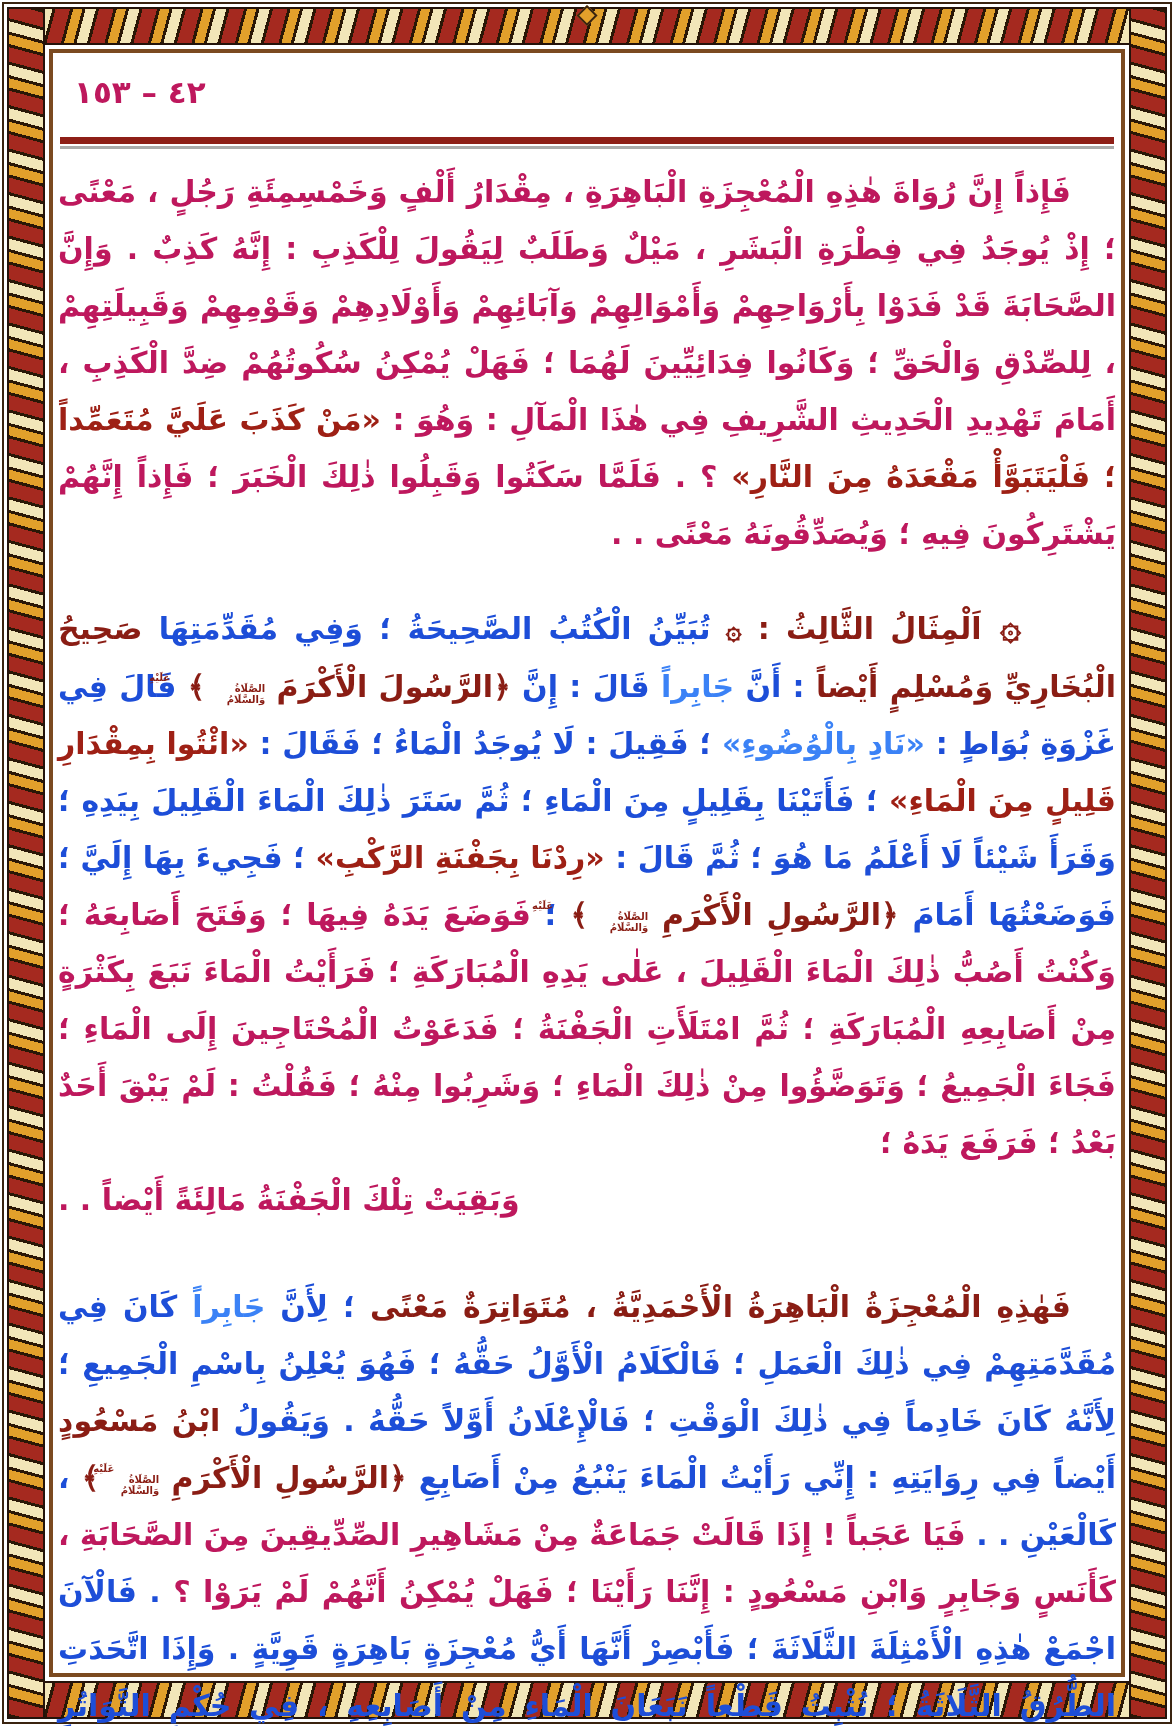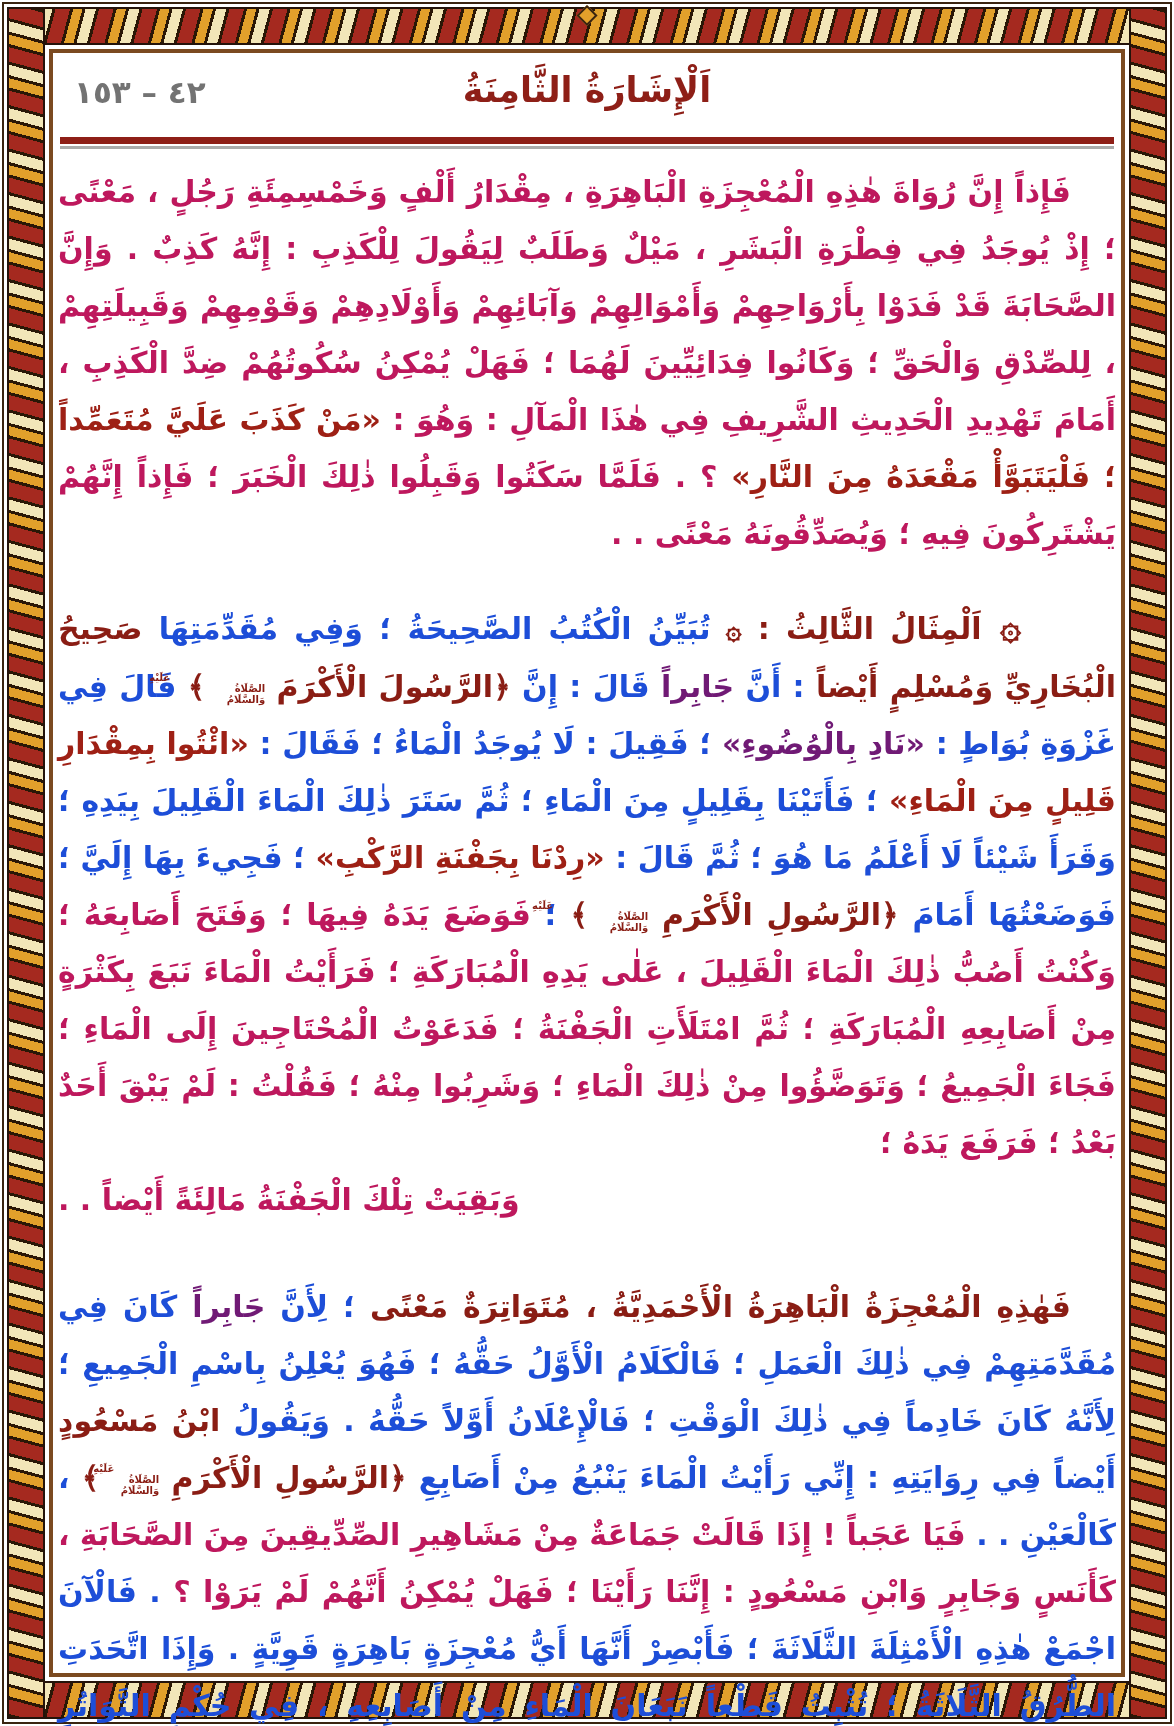--- a/index.html
+++ b/index.html
@@ -22,35 +22,35 @@
       #2a1706 0 3px,#a5291f 3px 17px,#2a1706 17px 20px,
       #e2a02b 20px 29px,#2a1706 29px 32px,#f2e6b8 32px 42px);
   }
   .band-top{top:7px;} .band-bottom{bottom:7px;}
   .band-left{left:7px;} .band-right{right:7px;}
   .inner-line{position:absolute;inset:49px;border:4px solid #7b4a20;pointer-events:none;}
   .top-finial{position:absolute;top:-1px;left:50%;transform:translateX(-50%) rotate(45deg);
     width:11px;height:11px;background:#e2a02b;border:2px solid #3a2410;}
   
   .header{position:absolute;top:64px;left:62px;right:62px;height:64px;}
-  .page-label{position:absolute;left:12px;top:10px;font-size:31px;font-weight:bold;color:#737373;direction:rtl;}
+  .page-label{position:absolute;left:12px;top:10px;font-size:31px;font-weight:bold;color:#be185d;direction:rtl;}
   .page-title{text-align:center;font-size:35px;font-weight:bold;color:#8e1f17;padding-top:6px;}
   .rule{position:absolute;top:137px;left:60px;right:60px;}
   .rule-bar1{height:7px;background:#8e1f17;}
   .rule-bar2{height:3px;background:#ababab;margin-top:2px;}
   
   .content{
     position:absolute;top:163px;left:58px;right:58px;bottom:56px;
     direction:rtl;text-align:justify;font-size:30px;font-weight:bold;line-height:57px;
   }
   p.para{margin:0;}
   p.p2{margin-top:36px;} p.p3{margin-top:50px;}
   .indent-sm{text-indent:45px;} .indent-lg{text-indent:95px;}
   .maroon{color:#be185d;} .maroon-bold{color:#8a1d14;}
-  .red{color:#701a75;} .red-bold{color:#9e2015;}
+  .red{color:#3b82f6;} .red-bold{color:#9e2015;}
   .black{color:#1d4ed8;}
   .ornament{color:#8a1d14;font-size:36px;}
   .ornament-sm{color:#8a1d14;font-size:27px;}
   .stamp{
     display:inline-block;width:60px;font-size:10px;line-height:11px;
     color:#8a1d14;vertical-align:-6px;font-weight:bold;white-space:normal;
   }
   .endline{display:block;text-align:left;padding-right:95px;}
 </style>
 </head>
@@ -60,21 +60,20 @@
 <div class="band band-h band-top">
     <div class="top-finial"></div>
   </div>
 <div class="band band-h band-bottom"></div>
 <div class="band band-v band-left"></div>
 <div class="band band-v band-right"></div>
 <div class="inner-line"></div>
 
 <div class="header">
   <div class="page-label">٤٢ – ١٥٣</div>
-  <div class="page-title">اَلْإِشَارَةُ الثَّامِنَةُ</div>
 </div>
 <div class="rule">
   <div class="rule-bar1"></div>
   <div class="rule-bar2"></div>
 </div>
 
 <div class="content">
     <p class="para p1 indent-sm"><span class="maroon">فَإِذاً إِنَّ رُوَاةَ هٰذِهِ الْمُعْجِزَةِ الْبَاهِرَةِ ، مِقْدَارُ أَلْفٍ وَخَمْسِمِئَةِ رَجُلٍ ، مَعْنًى ؛ إِذْ يُوجَدُ فِي فِطْرَةِ الْبَشَرِ ، مَيْلٌ وَطَلَبٌ لِيَقُولَ لِلْكَذِبِ : إِنَّهُ كَذِبٌ . وَإِنَّ الصَّحَابَةَ قَدْ فَدَوْا بِأَرْوَاحِهِمْ وَأَمْوَالِهِمْ وَآبَائِهِمْ وَأَوْلَادِهِمْ وَقَوْمِهِمْ وَقَبِيلَتِهِمْ ، لِلصِّدْقِ وَالْحَقِّ ؛ وَكَانُوا فِدَائِيِّينَ لَهُمَا ؛ فَهَلْ يُمْكِنُ سُكُوتُهُمْ ضِدَّ الْكَذِبِ ، أَمَامَ تَهْدِيدِ الْحَدِيثِ الشَّرِيفِ فِي هٰذَا الْمَآلِ : وَهُوَ : </span><span class="red-bold">«مَنْ كَذَبَ عَلَيَّ مُتَعَمِّداً ؛ فَلْيَتَبَوَّأْ مَقْعَدَهُ مِنَ النَّارِ»</span><span class="maroon"> ؟ . فَلَمَّا سَكَتُوا وَقَبِلُوا ذٰلِكَ الْخَبَرَ ؛ فَإِذاً إِنَّهُمْ يَشْتَرِكُونَ فِيهِ ؛ وَيُصَدِّقُونَهُ مَعْنًى . .</span></p>
     <p class="para p2 indent-lg"><span class="ornament">۞ </span><span class="maroon-bold">اَلْمِثَالُ الثَّالِثُ : </span><span class="ornament-sm">۞ </span><span class="black">تُبَيِّنُ الْكُتُبُ الصَّحِيحَةُ ؛ وَفِي مُقَدِّمَتِهَا </span><span class="maroon-bold">صَحِيحُ الْبُخَارِيِّ وَمُسْلِمٍ أَيْضاً</span><span class="black"> : أَنَّ </span><span class="red">جَابِراً</span><span class="black"> قَالَ : إِنَّ </span><span class="maroon-bold">﴿الرَّسُولَ الْأَكْرَمَ </span><span class="stamp">عَلَيْهِ الصَّلَاةُ وَالسَّلَامُ</span><span class="maroon-bold">﴾</span><span class="black"> قَالَ فِي غَزْوَةِ بُوَاطٍ : </span><span class="red">«نَادِ بِالْوُضُوءِ»</span><span class="black"> ؛ فَقِيلَ : لَا يُوجَدُ الْمَاءُ ؛ فَقَالَ : </span><span class="red-bold">«ائْتُوا بِمِقْدَارِ قَلِيلٍ مِنَ الْمَاءِ»</span><span class="black"> ؛ فَأَتَيْنَا بِقَلِيلٍ مِنَ الْمَاءِ ؛ ثُمَّ سَتَرَ ذٰلِكَ الْمَاءَ الْقَلِيلَ بِيَدِهِ ؛ وَقَرَأَ شَيْئاً لَا أَعْلَمُ مَا هُوَ ؛ ثُمَّ قَالَ : </span><span class="red-bold">«رِدْنَا بِجَفْنَةِ الرَّكْبِ»</span><span class="black"> ؛ فَجِيءَ بِهَا إِلَيَّ ؛ فَوَضَعْتُهَا أَمَامَ </span><span class="maroon-bold">﴿الرَّسُولِ الْأَكْرَمِ </span><span class="stamp">عَلَيْهِ الصَّلَاةُ وَالسَّلَامُ</span><span class="maroon-bold">﴾</span><span class="black"> ؛ </span><span class="maroon">فَوَضَعَ يَدَهُ فِيهَا ؛ وَفَتَحَ أَصَابِعَهُ ؛ وَكُنْتُ أَصُبُّ ذٰلِكَ الْمَاءَ الْقَلِيلَ ، عَلٰى يَدِهِ الْمُبَارَكَةِ ؛ فَرَأَيْتُ الْمَاءَ نَبَعَ بِكَثْرَةٍ مِنْ أَصَابِعِهِ الْمُبَارَكَةِ ؛ ثُمَّ امْتَلَأَتِ الْجَفْنَةُ ؛ فَدَعَوْتُ الْمُحْتَاجِينَ إِلَى الْمَاءِ ؛ فَجَاءَ الْجَمِيعُ ؛ وَتَوَضَّؤُوا مِنْ ذٰلِكَ الْمَاءِ ؛ وَشَرِبُوا مِنْهُ ؛ فَقُلْتُ : لَمْ يَبْقَ أَحَدٌ بَعْدُ ؛ فَرَفَعَ يَدَهُ ؛</span><span class="maroon endline">وَبَقِيَتْ تِلْكَ الْجَفْنَةُ مَالِئَةً أَيْضاً . .</span></p>
     <p class="para p3 indent-sm"><span class="maroon-bold">فَهٰذِهِ الْمُعْجِزَةُ الْبَاهِرَةُ الْأَحْمَدِيَّةُ ، مُتَوَاتِرَةٌ مَعْنًى </span><span class="black">؛ لِأَنَّ </span><span class="red">جَابِراً</span><span class="black"> كَانَ فِي مُقَدَّمَتِهِمْ فِي ذٰلِكَ الْعَمَلِ ؛ فَالْكَلَامُ الْأَوَّلُ حَقُّهُ ؛ فَهُوَ يُعْلِنُ بِاسْمِ الْجَمِيعِ ؛ لِأَنَّهُ كَانَ خَادِماً فِي ذٰلِكَ الْوَقْتِ ؛ فَالْإِعْلَانُ أَوَّلاً حَقُّهُ . وَيَقُولُ </span><span class="maroon-bold">ابْنُ مَسْعُودٍ</span><span class="black"> أَيْضاً فِي رِوَايَتِهِ : إِنِّي رَأَيْتُ الْمَاءَ يَنْبُعُ مِنْ أَصَابِعِ </span><span class="maroon-bold">﴿الرَّسُولِ الْأَكْرَمِ </span><span class="stamp">عَلَيْهِ الصَّلَاةُ وَالسَّلَامُ</span><span class="maroon-bold">﴾</span><span class="black"> ، كَالْعَيْنِ . . </span><span class="maroon">فَيَا عَجَباً ! إِذَا قَالَتْ جَمَاعَةٌ مِنْ مَشَاهِيرِ الصِّدِّيقِينَ مِنَ الصَّحَابَةِ ، كَأَنَسٍ وَجَابِرٍ وَابْنِ مَسْعُودٍ : إِنَّنَا رَأَيْنَا ؛ فَهَلْ يُمْكِنُ أَنَّهُمْ لَمْ يَرَوْا ؟</span><span class="black"> . فَالْآنَ اجْمَعْ هٰذِهِ الْأَمْثِلَةَ الثَّلَاثَةَ ؛ فَأَبْصِرْ أَنَّهَا أَيُّ مُعْجِزَةٍ بَاهِرَةٍ قَوِيَّةٍ . وَإِذَا اتَّحَدَتِ الطُّرُقُ الثَّلَاثَةُ ؛ تُثْبِتُ قَطْعاً نَبَعَانَ الْمَاءِ مِنْ أَصَابِعِهِ ، فِي حُكْمِ التَّوَاتُرِ الْحَقِيقِيِّ .</span></p>

